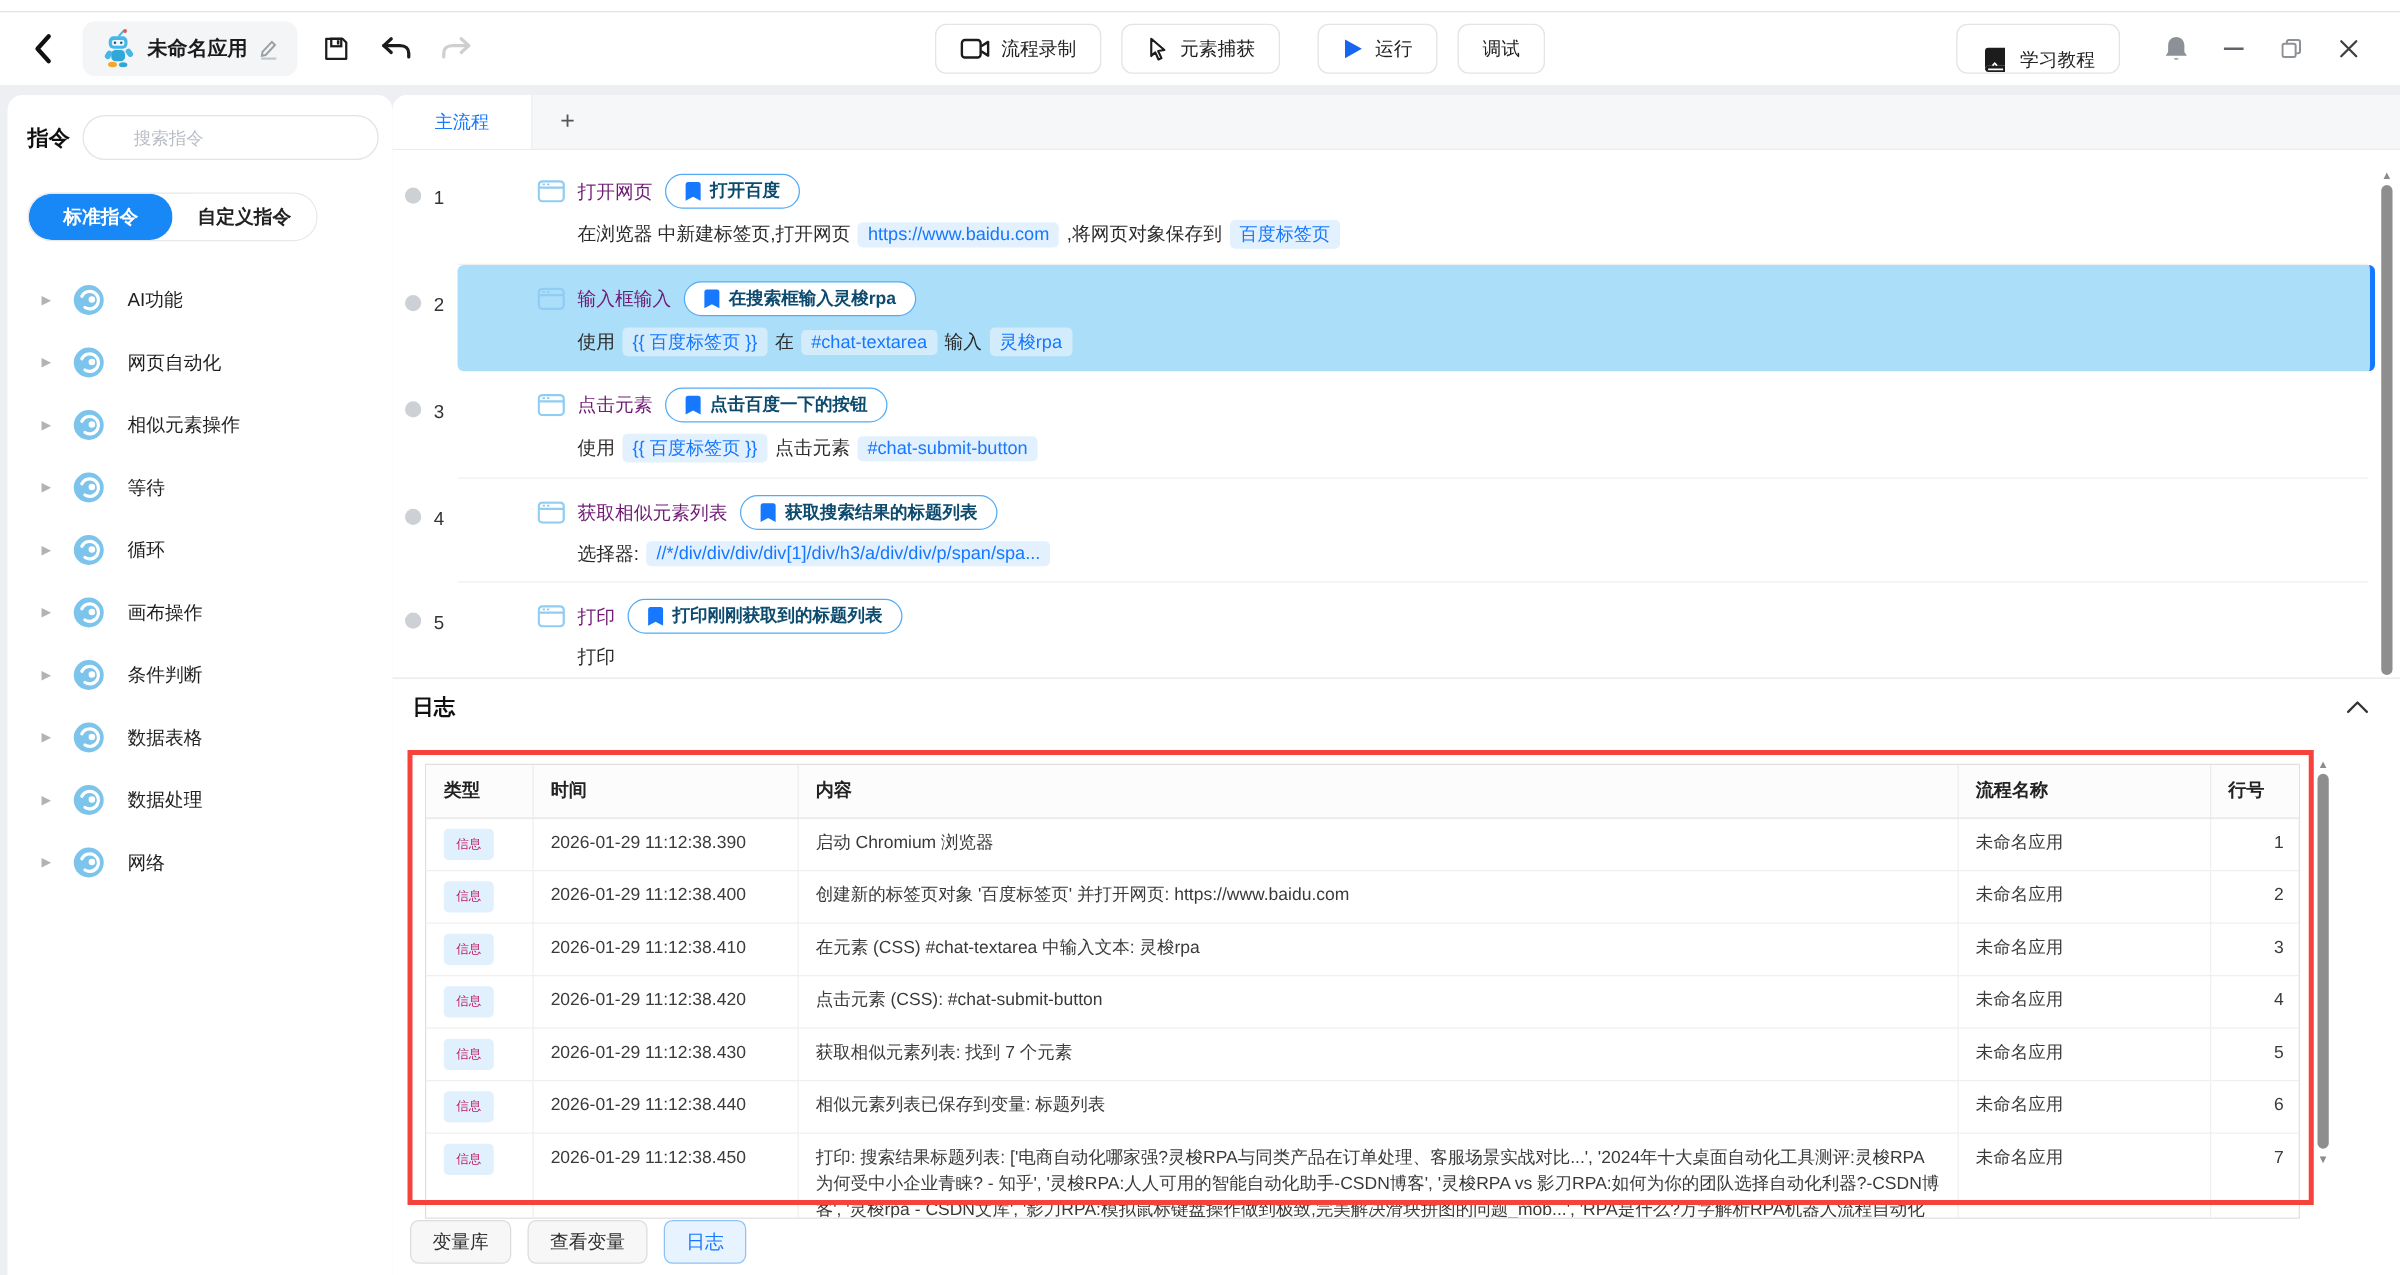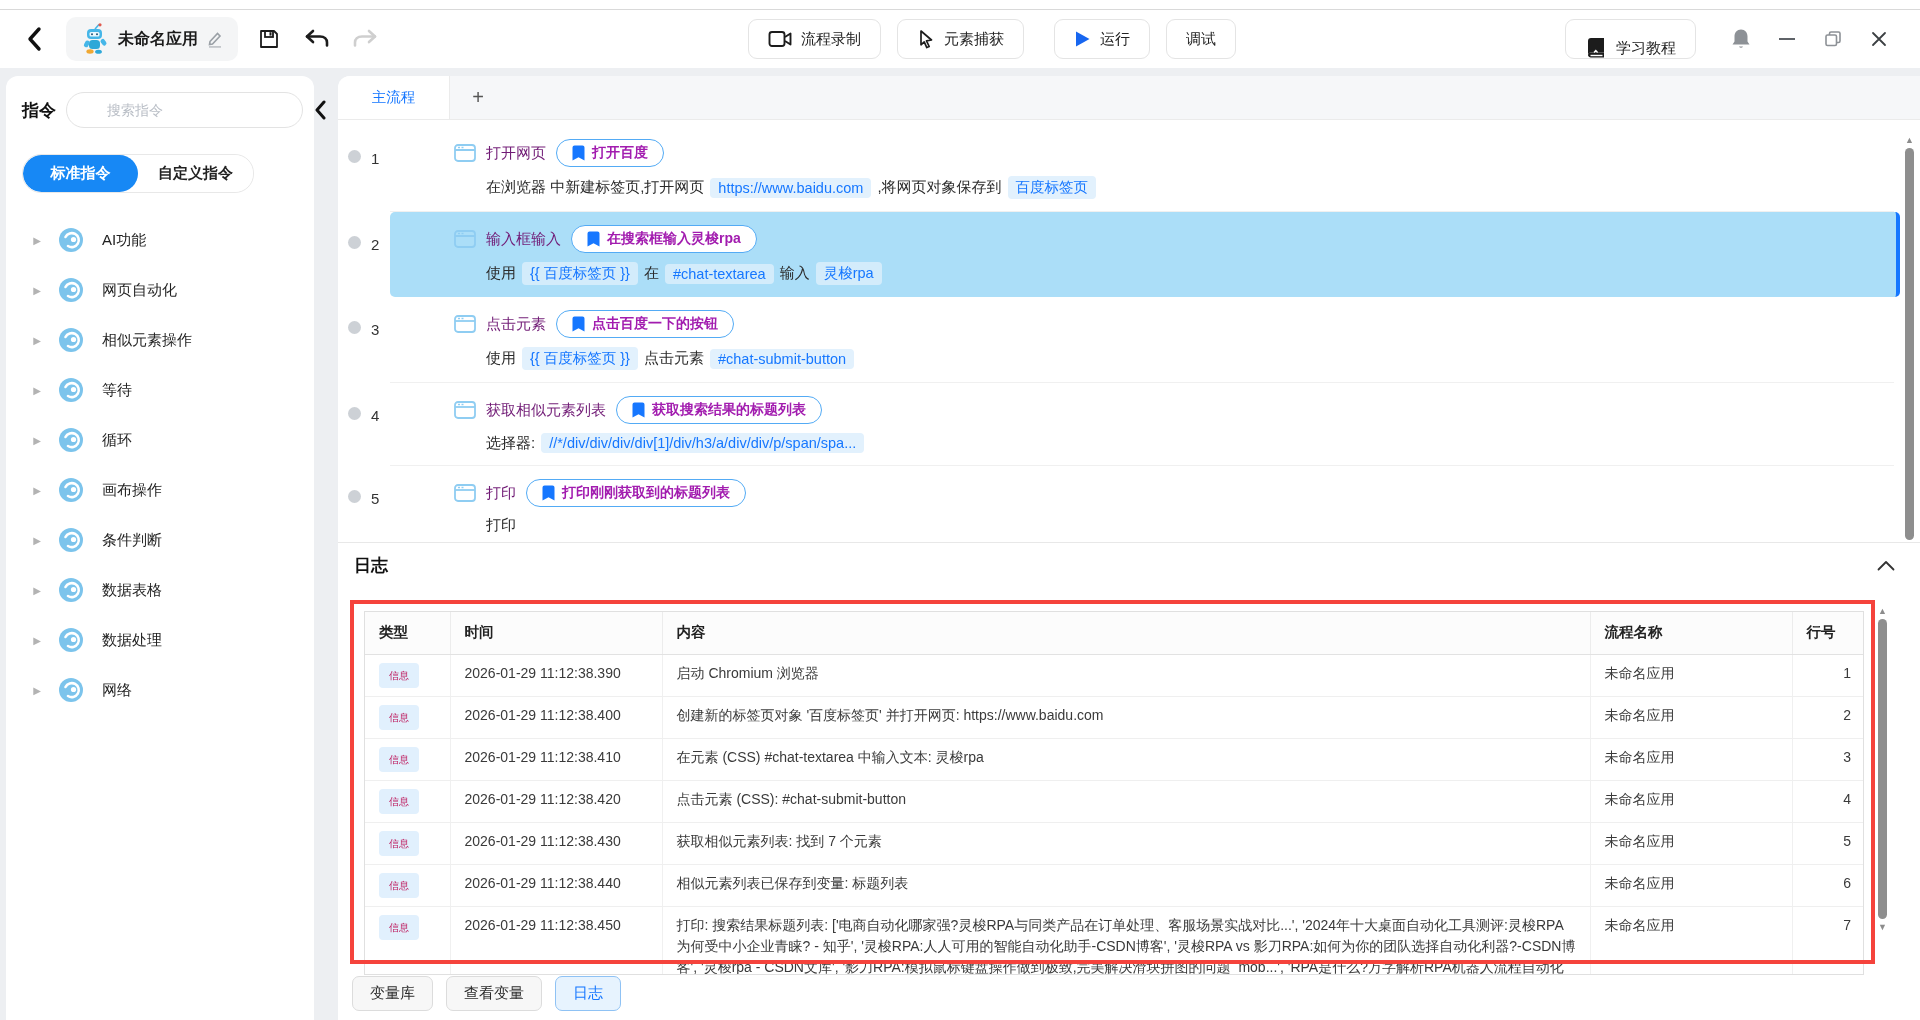--- a/index.html
+++ b/index.html
@@ -35,37 +35,37 @@
   .sb-tabs { display:flex; margin:26px 0 10px 0; width:232px; border:1px solid #e8e8e8; border-radius:19px; overflow:hidden; background:#fff; }
   .sb-tab { flex:1; height:37px; display:flex; align-items:center; justify-content:center; font-size:15px; font-weight:700; color:#222; background:#fff; border:none; cursor:pointer; border-radius:19px; font-family:inherit; }
   .sb-tab.active { background:#1788f5; color:#fff; }
   .sb-tree { margin-top:22px; }
   .tree-item { display:flex; align-items:center; height:50px; cursor:pointer; }
   .tree-caret { width:30px; text-align:center; color:#b3b3b3; font-size:10px; flex:none; }
   .tree-ico { width:26px; height:26px; margin:0 18px 0 6px; flex:none; }
   .tree-label { font-size:15px; color:#1f1f1f; }
 
   
-  .main { flex:1; margin-left:24px; background:#fff; border-radius:12px 0 0 0; position:relative; display:flex; flex-direction:column; overflow:hidden; }
+  .main { flex:1; margin-left:0; background:#fff; border-radius:12px 0 0 0; position:relative; display:flex; flex-direction:column; overflow:hidden; }
 
   .tabbar { height:44px; background:#f6f7f9; border-bottom:1px solid #ebebeb; display:flex; align-items:stretch; flex:none; }
   .flow-tab { width:112px; background:#fff; color:#1677ff; font-size:14.5px; display:flex; align-items:center; justify-content:center; border-right:1px solid #ebebeb; cursor:pointer; }
   .tab-add { width:56px; background:none; border:none; font-size:20px; color:#555; cursor:pointer; }
 
   .steps { position:relative; height:422px; flex:none; padding-top:6px; overflow:hidden; }
   .step { display:flex; align-items:stretch; }
   .step-gutter { width:52px; flex:none; display:flex; align-items:flex-start; padding-top:24px; }
   .step-dot { width:13px; height:13px; border-radius:50%; background:#cdd1d6; margin-left:10px; flex:none; }
   .step-num { font-size:15px; color:#333; margin-left:10px; }
   .step-body { flex:1; padding:13px 0 12px 64px; border-bottom:1px solid #f0f0f0; margin-right:26px; }
   .step.selected .step-body { background:#abdef8; border-bottom:none; border-radius:5px; border-right:4px solid #1677ff; margin-right:20px; }
   .step-line1 { display:flex; align-items:center; gap:10px; }
   .step-type { font-size:15px; color:#701a75; }
   .step-pill { display:inline-flex; align-items:center; gap:7px; border:1.5px solid #53abf5; background:#fff; border-radius:16px; padding:4px 15px; cursor:pointer; }
-  .step-pill-label { color:#a21caf; font-weight:700; font-size:14px; }
+  .step-pill-label { color:#0c4a6e; font-weight:700; font-size:14px; }
   .step-line2 { margin:9px 0 0 32px; font-size:15px; color:#2b2b2b; display:flex; align-items:center; flex-wrap:wrap; gap:6px; }
   .chip { background:#e2f1fd; color:#1677ff; border-radius:4px; padding:2px 8px; font-size:14.5px; }
   .chip.bold { font-weight:400; }
   .step.selected .chip { background:#d3ecfb; }
 
   
   .vscroll { position:absolute; width:13px; display:flex; flex-direction:column; align-items:center; }
   .vscroll .arr { color:#8c8c8c; font-size:9px; line-height:12px; flex:none; }
   .vscroll .thumb { width:9px; background:#8e8e8e; border-radius:5px; margin:2px 0; }
   .flow-vscroll { right:4px; top:14px; height:452px; }

